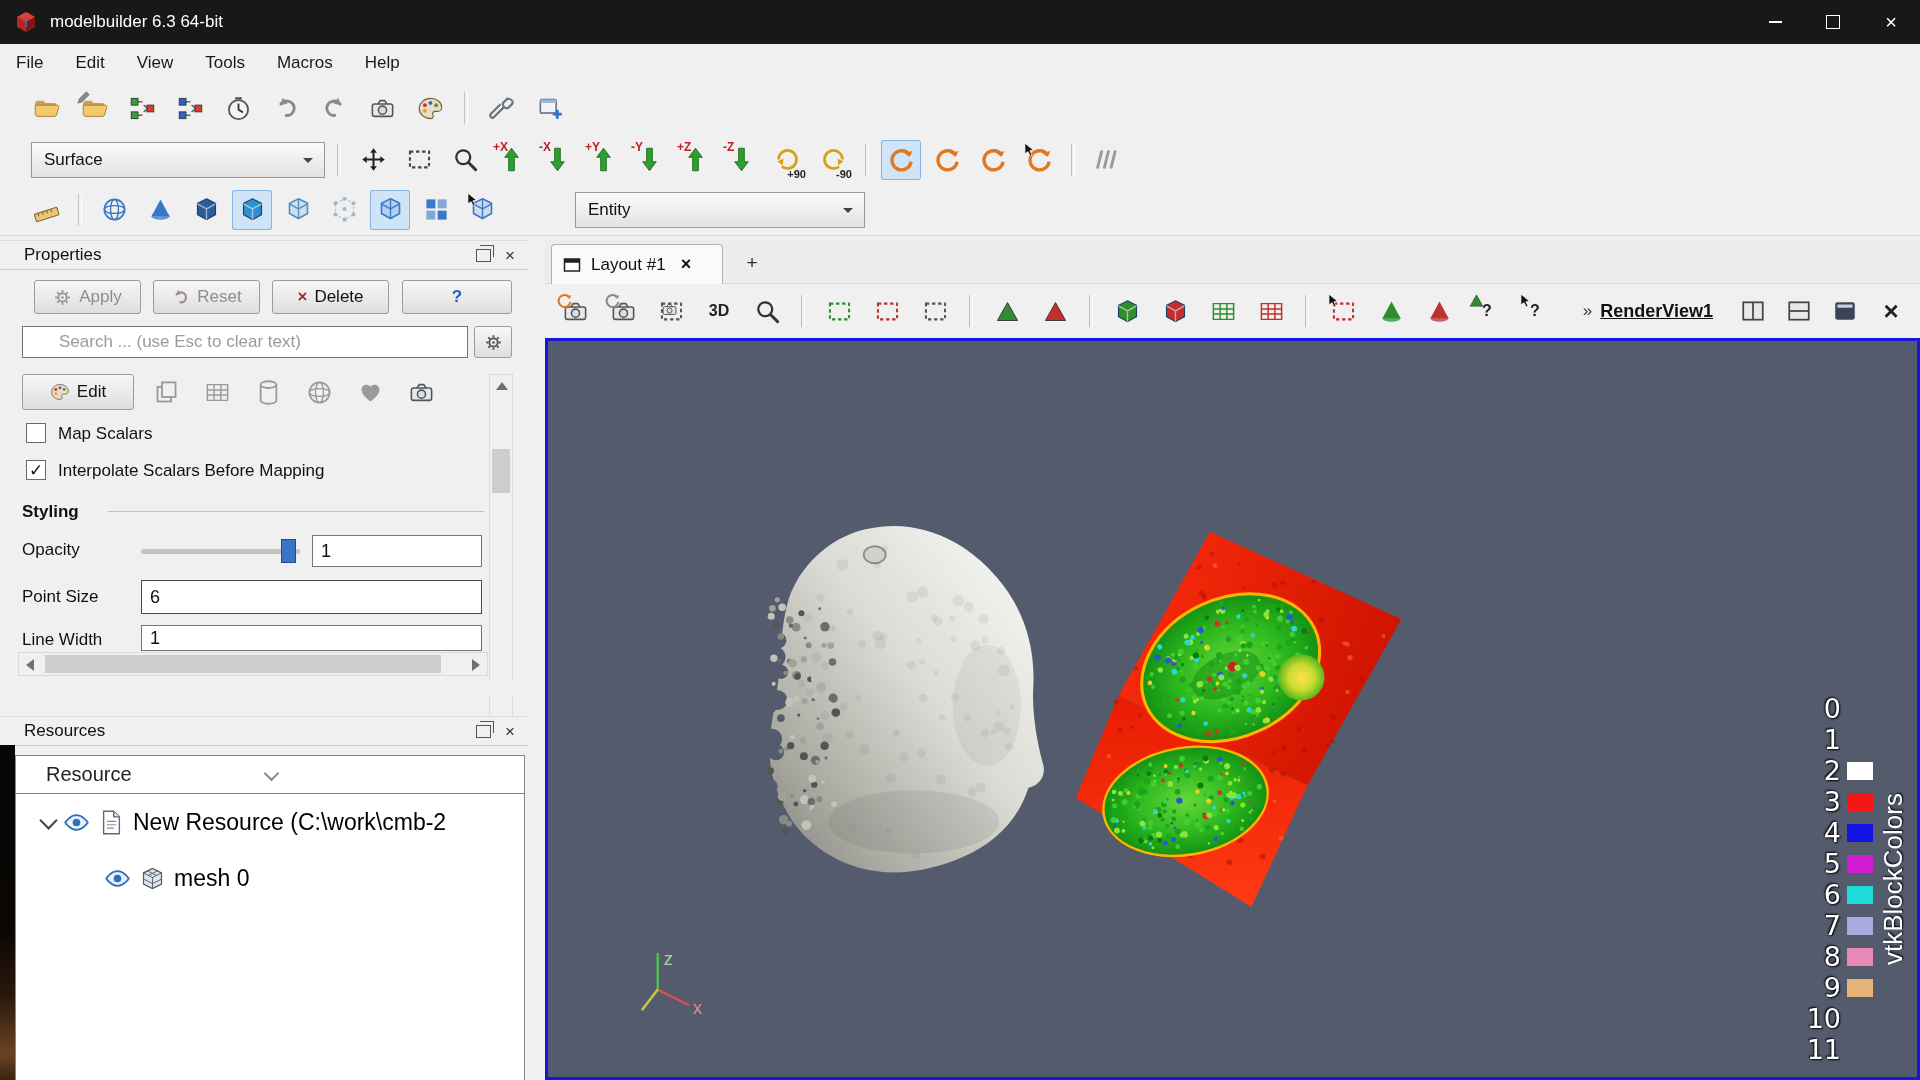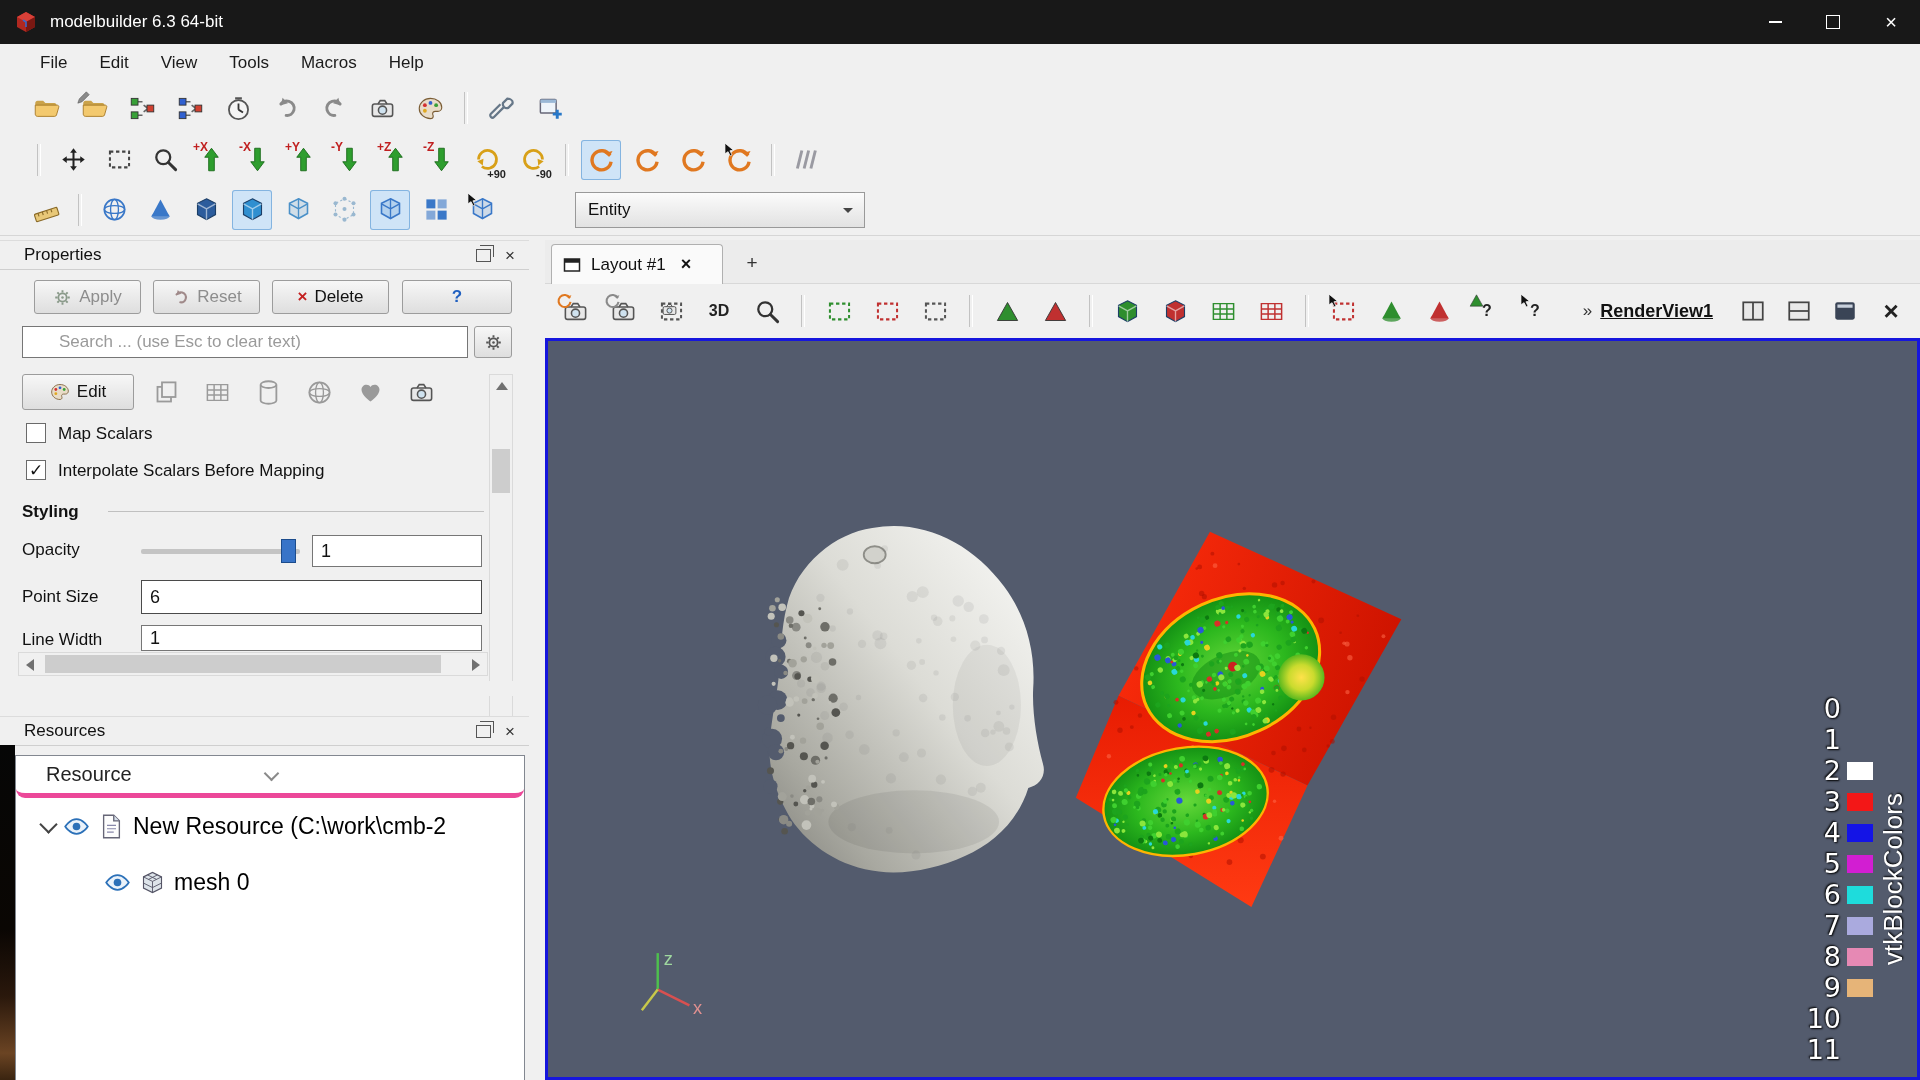--- a/index.html
+++ b/index.html
@@ -10,21 +10,21 @@
     display:flex;align-items:center;color:#fff;}
   #titlebar .appicon{margin-left:14px;width:24px;height:24px;}
   #titlebar .ttl{margin-left:12px;font-size:17px;}
   #wincontrols{position:absolute;right:0;top:0;height:44px;display:flex;}
   .winbtn{width:58px;height:44px;display:flex;align-items:center;justify-content:center;color:#fff;}
   .glyph-min{width:13px;height:0;border-bottom:2px solid #fff;}
   .glyph-max{width:12px;height:12px;border:1.5px solid #fff;}
   .glyph-close{font-size:20px;line-height:20px;font-weight:400;}
   
   #menubar{position:absolute;left:0;top:44px;width:1920px;height:37px;background:#f0f0f0;
-    display:flex;align-items:flex-start;padding-left:24px;box-sizing:border-box;}
+    display:flex;align-items:flex-start;box-sizing:border-box;}
   .menuitem{padding:0 16px;font-size:17px;color:#1a1a1a;height:37px;display:flex;align-items:center;}
   .toolbar{position:absolute;left:0;width:1920px;background:#f0f0f0;display:flex;align-items:center;box-sizing:border-box;}
   #toolbar1{top:81px;height:54px;padding-left:26px;gap:8px;}
   #toolbar2{top:135px;height:49px;padding-left:31px;gap:6px;}
   #toolbar3{top:184px;height:52px;padding-left:26px;gap:13px;border-bottom:1px solid #d6d6d6;}
   .tbtn{width:40px;height:40px;position:relative;display:flex;align-items:center;justify-content:center;border-radius:3px;flex:0 0 auto;}
   .tbtn.small{width:40px;height:34px;}
   .tbtn.sel{background:#cfe4f7;box-shadow:inset 0 0 0 1px #84b4e0;}
   .tbtn svg.ic{width:27px;height:27px;}
   .tbtn svg.ovl{position:absolute;left:1px;top:1px;width:17px;height:17px;}
@@ -56,21 +56,21 @@
   .cb{position:absolute;width:20px;height:20px;background:#fff;border:1px solid #6a6a6a;box-sizing:border-box;
     display:flex;align-items:center;justify-content:center;font-size:17px;color:#111;}
   .sechr{position:absolute;border-top:1px solid #c0c0c0;}
   
   .sb{position:absolute;background:#f0f0f0;border:1px solid #dadada;box-sizing:border-box;}
   .sb-thumb{position:absolute;background:#cdcdcd;}
   .sb-arrow{position:absolute;width:0;height:0;}
   
   #resources{position:absolute;left:0;top:716px;width:529px;height:384px;background:#f0f0f0;}
   #treebox{position:absolute;left:15px;top:39px;width:510px;bottom:-355px;height:700px;background:#fff;border:1px solid #828790;box-sizing:border-box;}
-  #treehdr{height:37px;border-bottom:5px solid #ec4899;position:relative;display:flex;align-items:center;border-radius:9px;}
+  #treehdr{height:37px;border-bottom:1px solid #ec4899;position:relative;display:flex;align-items:center;}
   #treehdr .colname{margin-left:30px;font-size:20px;color:#222;}
   #treehdr .hdrchev{position:absolute;left:250px;top:12px;width:9px;height:9px;border-right:2px solid #8a8a8a;border-bottom:2px solid #8a8a8a;transform:rotate(45deg);}
   .trow{height:56px;display:flex;align-items:center;gap:8px;box-sizing:border-box;}
   .trow .tlabel{font-size:23px;color:#000;white-space:nowrap;}
   .exp{width:11px;height:11px;border-right:2.2px solid #444;border-bottom:2.2px solid #444;flex:0 0 auto;}
   .exp.open{transform:rotate(45deg);margin-top:-4px;}
   .exp.closed{transform:rotate(-45deg);}
   .ticon{width:27px;height:27px;flex:0 0 auto;}
   
   #main{position:absolute;left:545px;top:240px;width:1370px;height:840px;}
@@ -362,20 +362,23 @@
         </svg>
       </span>
       <span class="tbtn">
         <svg class="ic">
           <use href="#s-plusdoc"></use>
         </svg>
       </span>
     </div>
 
   <div id="toolbar2" class="toolbar">
+    <div id="surface-combo" class="combo">
+      <span>Surface</span>
+    </div>
     <span class="vsep"></span>
     <span id="camera-icons" style="display:flex;align-items:center;gap:6px">
         <span class="tbtn">
           <svg class="ic" style="color: rgb(34, 34, 34);">
             <use href="#s-expand4"></use>
           </svg>
         </span>
         <span class="tbtn">
           <svg class="ic" style="color: rgb(68, 68, 68);">
             <use href="#s-dashedrect"></use>

